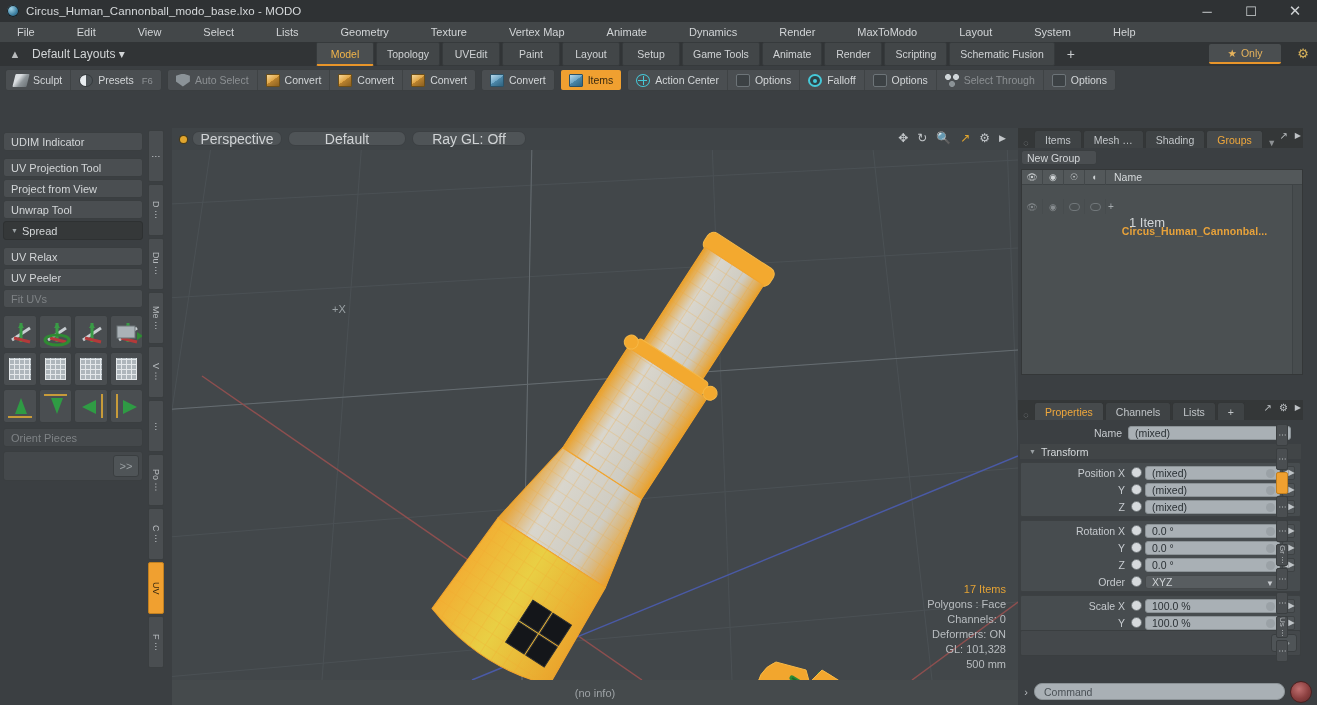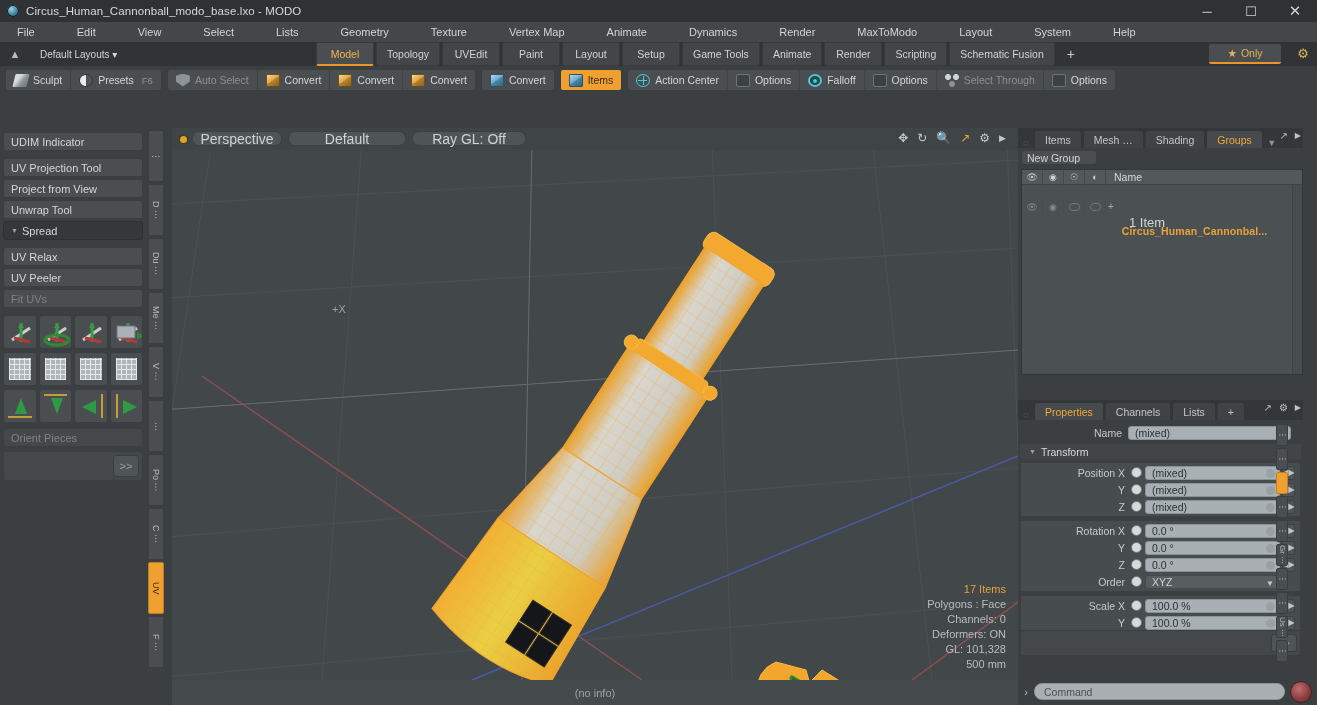--- a/index.html
+++ b/index.html
@@ -36,21 +36,21 @@
     background:#434749; display:flex; align-items:center; padding-left:8px;gap:24px;
   }
   .menu-item{ padding:0 9px; height:20px; line-height:20px; font-size:11px; color:#d2d5d7; }
 
   
   .layoutbar{
     position:absolute; left:0; top:42px; width:1317px; height:24px;
     background:#313436; display:flex; align-items:center;
   }
   .home-ico{ width:22px; text-align:center; color:#b9bcbe; font-size:11px; margin-left:4px;}
-  .layouts-drop{ margin-left:8px; font-size:10px; color:#d2d5d7; padding:0 6px;}
+  .layouts-drop{ font-size:12px; color:#d2d5d7; padding:0 6px;}
   .lt-tabs{ position:absolute; left:316px; top:0; height:24px; display:flex; align-items:stretch; }
   .lt{
     min-width:58px; padding:0 10px; display:flex; align-items:center; justify-content:center;
     background:#424648; color:#d0d3d5; font-size:10.5px; margin-right:2px;
     border:1px solid #363a3c; border-radius:2px;
   }
   .lt.active{ background:#4a4e50; color:#f2b54a; border-bottom:2px solid #e8952a; }
   .lt.plus{ min-width:24px; background:transparent; border:none; font-size:14px; color:#c8cbcd;}
   .only-tab{
     position:absolute; right:36px; top:2px; height:20px; min-width:72px;

